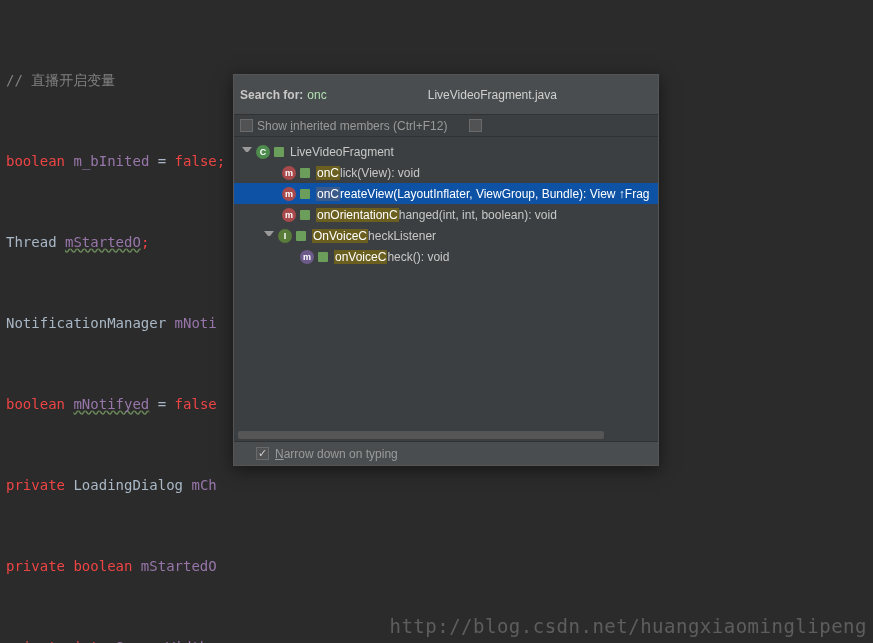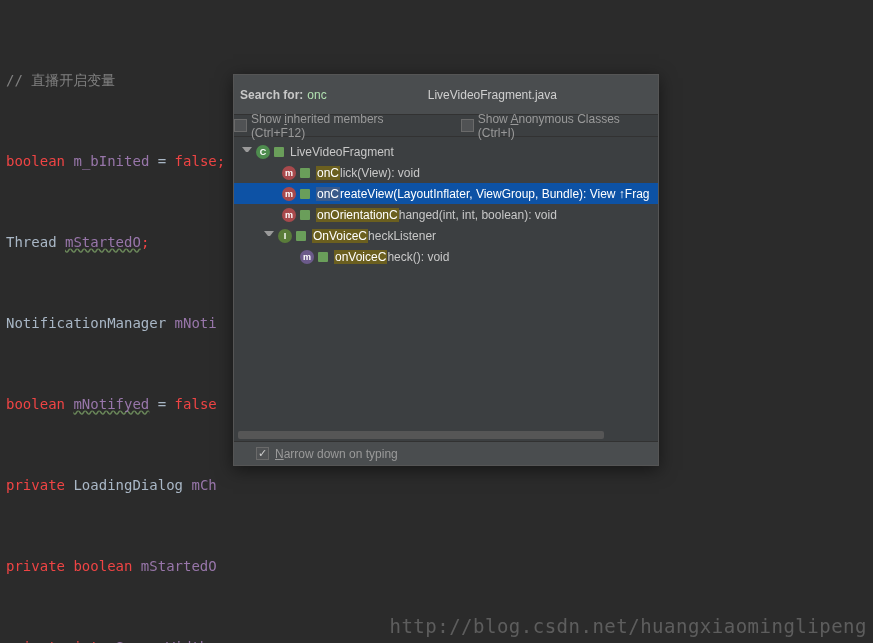--- a/index.html
+++ b/index.html
@@ -33,21 +33,21 @@
   .popup-header{
     height:40px; background:#4a4d4f;
     display:flex; align-items:center;
     border-bottom:1px solid #323232;
   }
   .sf-label{padding:0 4px 0 6px; color:#c8c8c8; font-weight:bold;}
   .sf-val{color:#b0e0b0;}
   .popup-title{flex:1; text-align:center; color:#d0d0d0;}
   .popup-options{
     height:22px; display:flex; align-items:center; gap:4px;
-    border-bottom:1px solid #323232;
+    padding-left:6px; border-bottom:1px solid #323232;
   }
   .chk{
     width:13px;height:13px;background:#505254;border:1px solid #6a6a6a;
     display:inline-block;
   }
   .opt-label{color:#9a9a9a;}
   .opt-label .mn{text-decoration:underline;}
   .tree{padding:4px 0;}
   .tree-row{
     display:flex;align-items:center;height:21px;
@@ -138,21 +138,20 @@
   <div class="popup-header">
     <span class="sf-label">Search for: </span>
       <span class="sf-val">onc</span>
     <span class="popup-title">LiveVideoFragment.java</span>
   </div>
   <div class="popup-options">
     <span class="chk"></span>
     <span class="opt-label">Show <span class="mn">i</span>nherited members (Ctrl+F12)</span>
     <span style="width:14px;"></span>
     <span class="chk"></span>
-    <span class="opt-label">Show <span class="mn">A</span>nonymous Classes (Ctrl+I)</span>
   </div>
   <div class="tree">
     <div class="tree-row">
       <span class="arrow down"></span>
       <span class="badge b-c">C</span>
       <span class="lock"></span>
       <span class="tree-text">LiveVideoFragment</span>
     </div>
     <div class="tree-row">
       <span class="spacer s2"></span>

